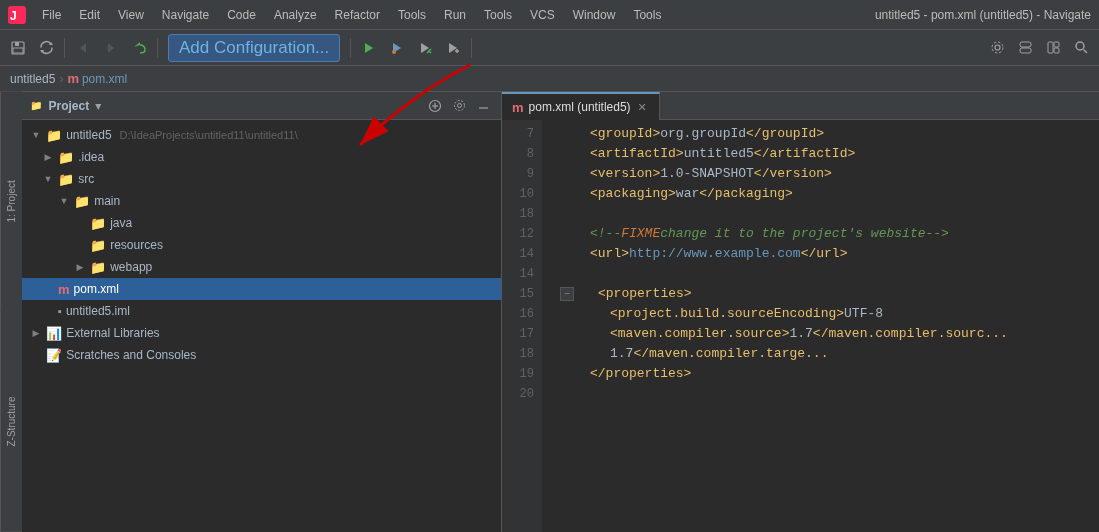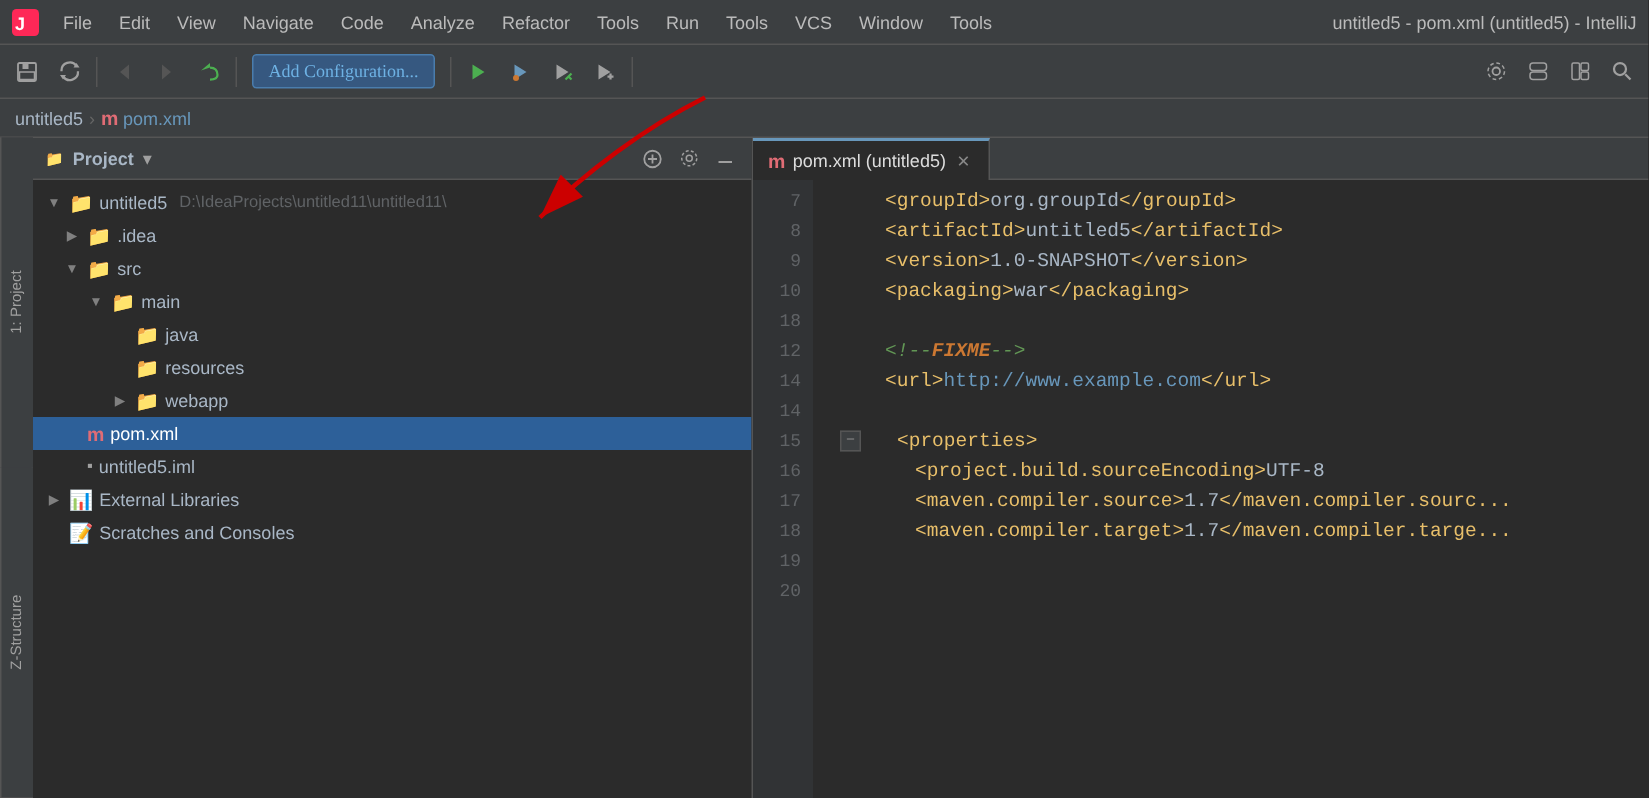--- a/index.html
+++ b/index.html
@@ -73,24 +73,23 @@
       height: 20px;
       background: #555;
       margin: 0 2px;
     }
     .add-config-btn {
       background: #365880;
       color: #6eb2e4;
       padding: 3px 10px;
       border-radius: 3px;
       cursor: pointer;
-      font-size: 12px;
+      font-size: 17px;
       border: 1px solid #4a7dad;
       margin: 16px 4px;
-      font-family: Liberation Serif, serif;
     }
     .toolbar-right {
       margin-left: auto;
       display: flex;
       gap: 4px;
     }
 
     
     .breadcrumb {
       display: flex;
@@ -333,21 +332,21 @@
       <span class="menu-item">Code</span>
       <span class="menu-item">Analyze</span>
       <span class="menu-item">Refactor</span>
       <span class="menu-item">Tools</span>
       <span class="menu-item">Run</span>
       <span class="menu-item">Tools</span>
       <span class="menu-item">VCS</span>
       <span class="menu-item">Window</span>
       <span class="menu-item">Tools</span>
     </div>
-    <span class="menu-title">untitled5 - pom.xml (untitled5) - IntelliJ</span>
+    <span class="menu-title">untitled5 - pom.xml (untitled5) - Navigate</span>
   </div>
 
   <div class="toolbar">
     <div class="toolbar-btn" title="Save All">
       <svg width="16" height="16" viewBox="0 0 16 16">
           <rect x="2" y="2" width="12" height="12" rx="1" fill="none" stroke="#a0a0a0" stroke-width="1.2"></rect>
           <rect x="5" y="2" width="4" height="4" fill="#a0a0a0"></rect>
           <rect x="3" y="8" width="10" height="5" fill="none" stroke="#a0a0a0" stroke-width="1"></rect>
         </svg>
     </div>
@@ -601,21 +600,22 @@
               <span class="xml-content">war</span>
               <span class="xml-tag">&lt;/packaging&gt;</span>
           </div>
 
           <div class="code-line">&nbsp;</div>
 
 
           <div class="code-line">
             <span style="margin-left:40px;"></span>
             <span class="xml-comment">&lt;!-- </span>
-              <span style="color:#cc7832;font-style:italic;font-weight:bold;">FIXME</span>
+              <span style="color:#cc7832;font-style:italic;font-weight:normal;">FIXME</span>
+              <span class="xml-comment"> change it to the project's website </span>
               <span class="xml-comment">--&gt;</span>
           </div>
 
           <div class="code-line">
             <span style="margin-left:40px;"></span>
             <span class="xml-tag">&lt;url&gt;</span>
               <span class="xml-url">http://www.example.com</span>
               <span class="xml-tag">&lt;/url&gt;</span>
           </div>
 
@@ -636,25 +636,28 @@
 
           <div class="code-line">
             <span style="margin-left:60px;"></span>
             <span class="xml-tag">&lt;maven.compiler.source&gt;</span>
               <span class="xml-content">1.7</span>
               <span class="xml-tag">&lt;/maven.compiler.sourc...</span>
           </div>
 
           <div class="code-line">
             <span style="margin-left:60px;"></span>
-            <span class="xml-tag">&lt;maven.compiler.target&gt;</span>
               <span class="xml-content">1.7</span>
               <span class="xml-tag">&lt;/maven.compiler.targe...</span>
           </div>
 
+          <div class="code-line">
+            <span style="margin-left:40px;"></span>
+            <span class="xml-tag">&lt;/properties&gt;</span>
+          </div>
         </div>
       </div>
     </div>
   </div>
 
   <div class="arrow-overlay">
     <svg class="arrow-svg" viewBox="0 0 200 120" xmlns="http://www.w3.org/2000/svg">
       <defs>
         <marker id="arrowhead" markerWidth="10" markerHeight="7" refX="10" refY="3.5" orient="auto">
           <polygon points="0 0, 10 3.5, 0 7" fill="#cc0000"></polygon>

